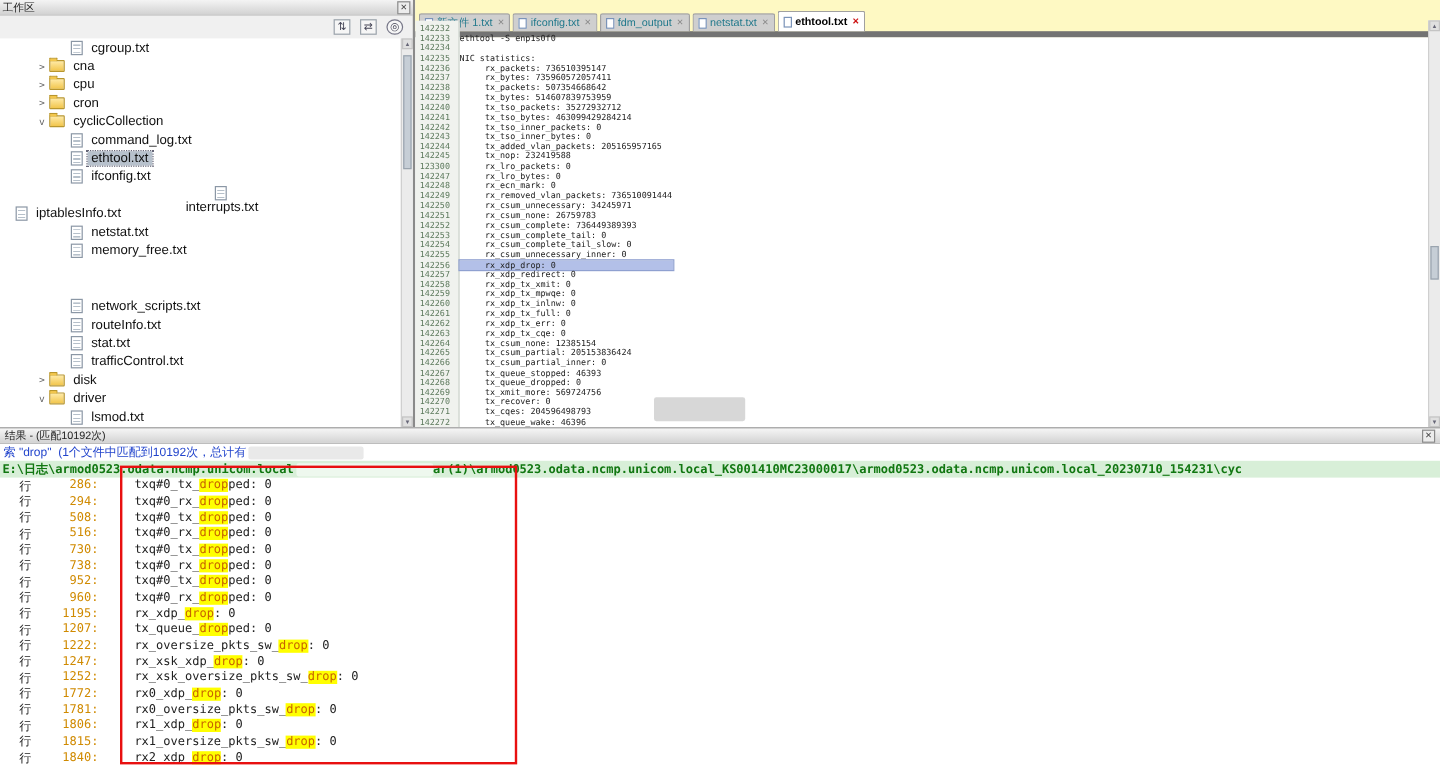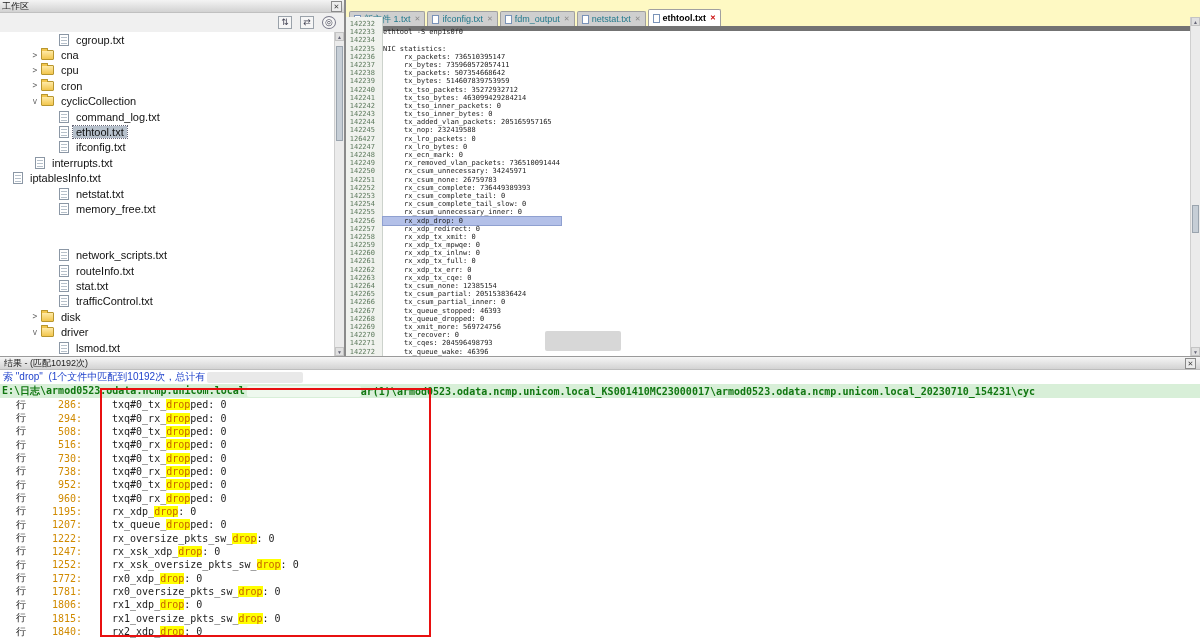--- a/index.html
+++ b/index.html
@@ -124,21 +124,21 @@
         <div class="tree-row" style="padding-left: 46px;">
           <span class="exp"></span>
           <span class="ico-file"></span>
           <span class="tree-label selected">ethtool.txt</span>
         </div>
         <div class="tree-row" style="padding-left: 46px;">
           <span class="exp"></span>
           <span class="ico-file"></span>
           <span class="tree-label">ifconfig.txt</span>
         </div>
-        <div class="tree-row" style="padding-left: 22px;">
+        <div class="tree-row" style="padding-left: 36px; flex-direction: column;">
           <span class="exp"></span>
           <span class="ico-file"></span>
           <span class="tree-label">interrupts.txt</span>
         </div>
         <div class="tree-row" style="">
           <span class="exp"></span>
           <span class="ico-file"></span>
           <span class="tree-label">iptablesInfo.txt</span>
         </div>
         <div class="tree-row" style="padding-left: 46px;">
@@ -235,21 +235,21 @@
         <div class="eline"><span class="lnum">142236</span><span class="ltext">     rx_packets: 736510395147</span></div>
         <div class="eline"><span class="lnum">142237</span><span class="ltext">     rx_bytes: 735960572057411</span></div>
         <div class="eline"><span class="lnum">142238</span><span class="ltext">     tx_packets: 507354668642</span></div>
         <div class="eline"><span class="lnum">142239</span><span class="ltext">     tx_bytes: 514607839753959</span></div>
         <div class="eline"><span class="lnum">142240</span><span class="ltext">     tx_tso_packets: 35272932712</span></div>
         <div class="eline"><span class="lnum">142241</span><span class="ltext">     tx_tso_bytes: 463099429284214</span></div>
         <div class="eline"><span class="lnum">142242</span><span class="ltext">     tx_tso_inner_packets: 0</span></div>
         <div class="eline"><span class="lnum">142243</span><span class="ltext">     tx_tso_inner_bytes: 0</span></div>
         <div class="eline"><span class="lnum">142244</span><span class="ltext">     tx_added_vlan_packets: 205165957165</span></div>
         <div class="eline"><span class="lnum">142245</span><span class="ltext">     tx_nop: 232419588</span></div>
-        <div class="eline"><span class="lnum">126427</span><span class="ltext">     rx_lro_packets: 0</span></div>
+        <div class="eline"><span class="lnum">123300</span><span class="ltext">     rx_lro_packets: 0</span></div>
         <div class="eline"><span class="lnum">142247</span><span class="ltext">     rx_lro_bytes: 0</span></div>
         <div class="eline"><span class="lnum">142248</span><span class="ltext">     rx_ecn_mark: 0</span></div>
         <div class="eline"><span class="lnum">142249</span><span class="ltext">     rx_removed_vlan_packets: 736510091444</span></div>
         <div class="eline"><span class="lnum">142250</span><span class="ltext">     rx_csum_unnecessary: 34245971</span></div>
         <div class="eline"><span class="lnum">142251</span><span class="ltext">     rx_csum_none: 26759783</span></div>
         <div class="eline"><span class="lnum">142252</span><span class="ltext">     rx_csum_complete: 736449389393</span></div>
         <div class="eline"><span class="lnum">142253</span><span class="ltext">     rx_csum_complete_tail: 0</span></div>
         <div class="eline"><span class="lnum">142254</span><span class="ltext">     rx_csum_complete_tail_slow: 0</span></div>
         <div class="eline"><span class="lnum">142255</span><span class="ltext">     rx_csum_unnecessary_inner: 0</span></div>
         <div class="eline hl"><span class="lnum">142256</span><span class="ltext">     rx_xdp_drop: 0</span></div>

